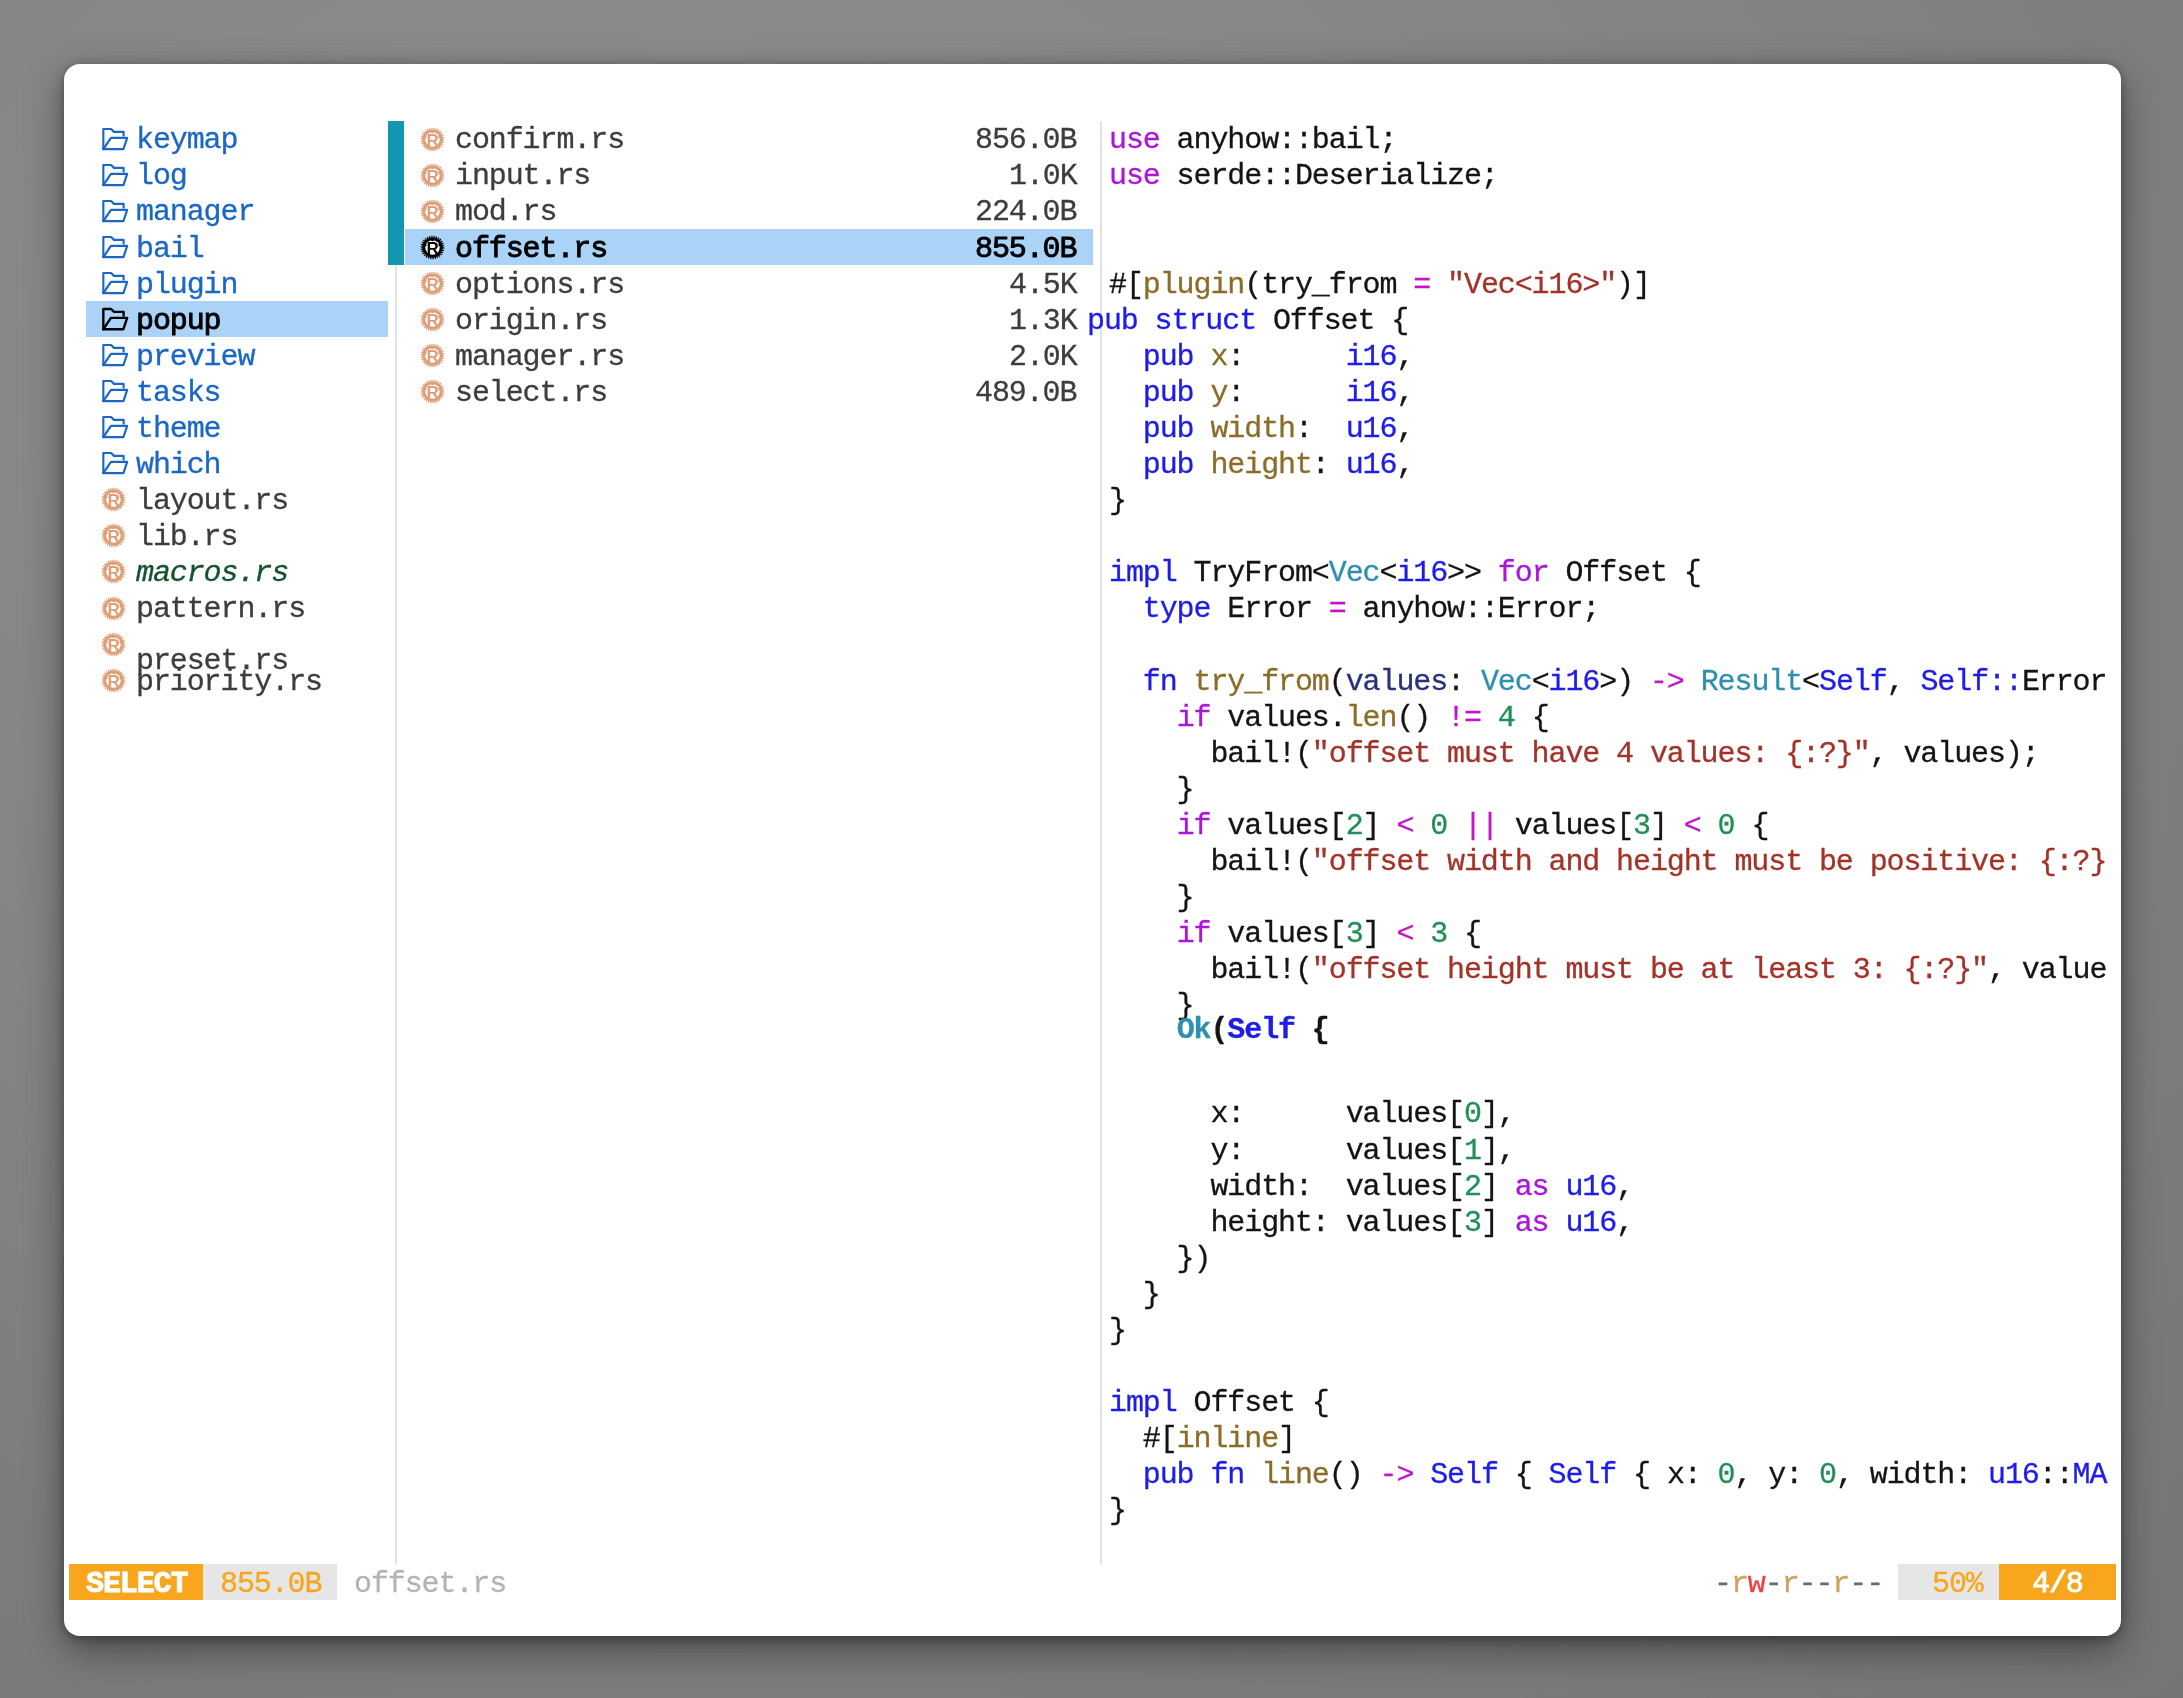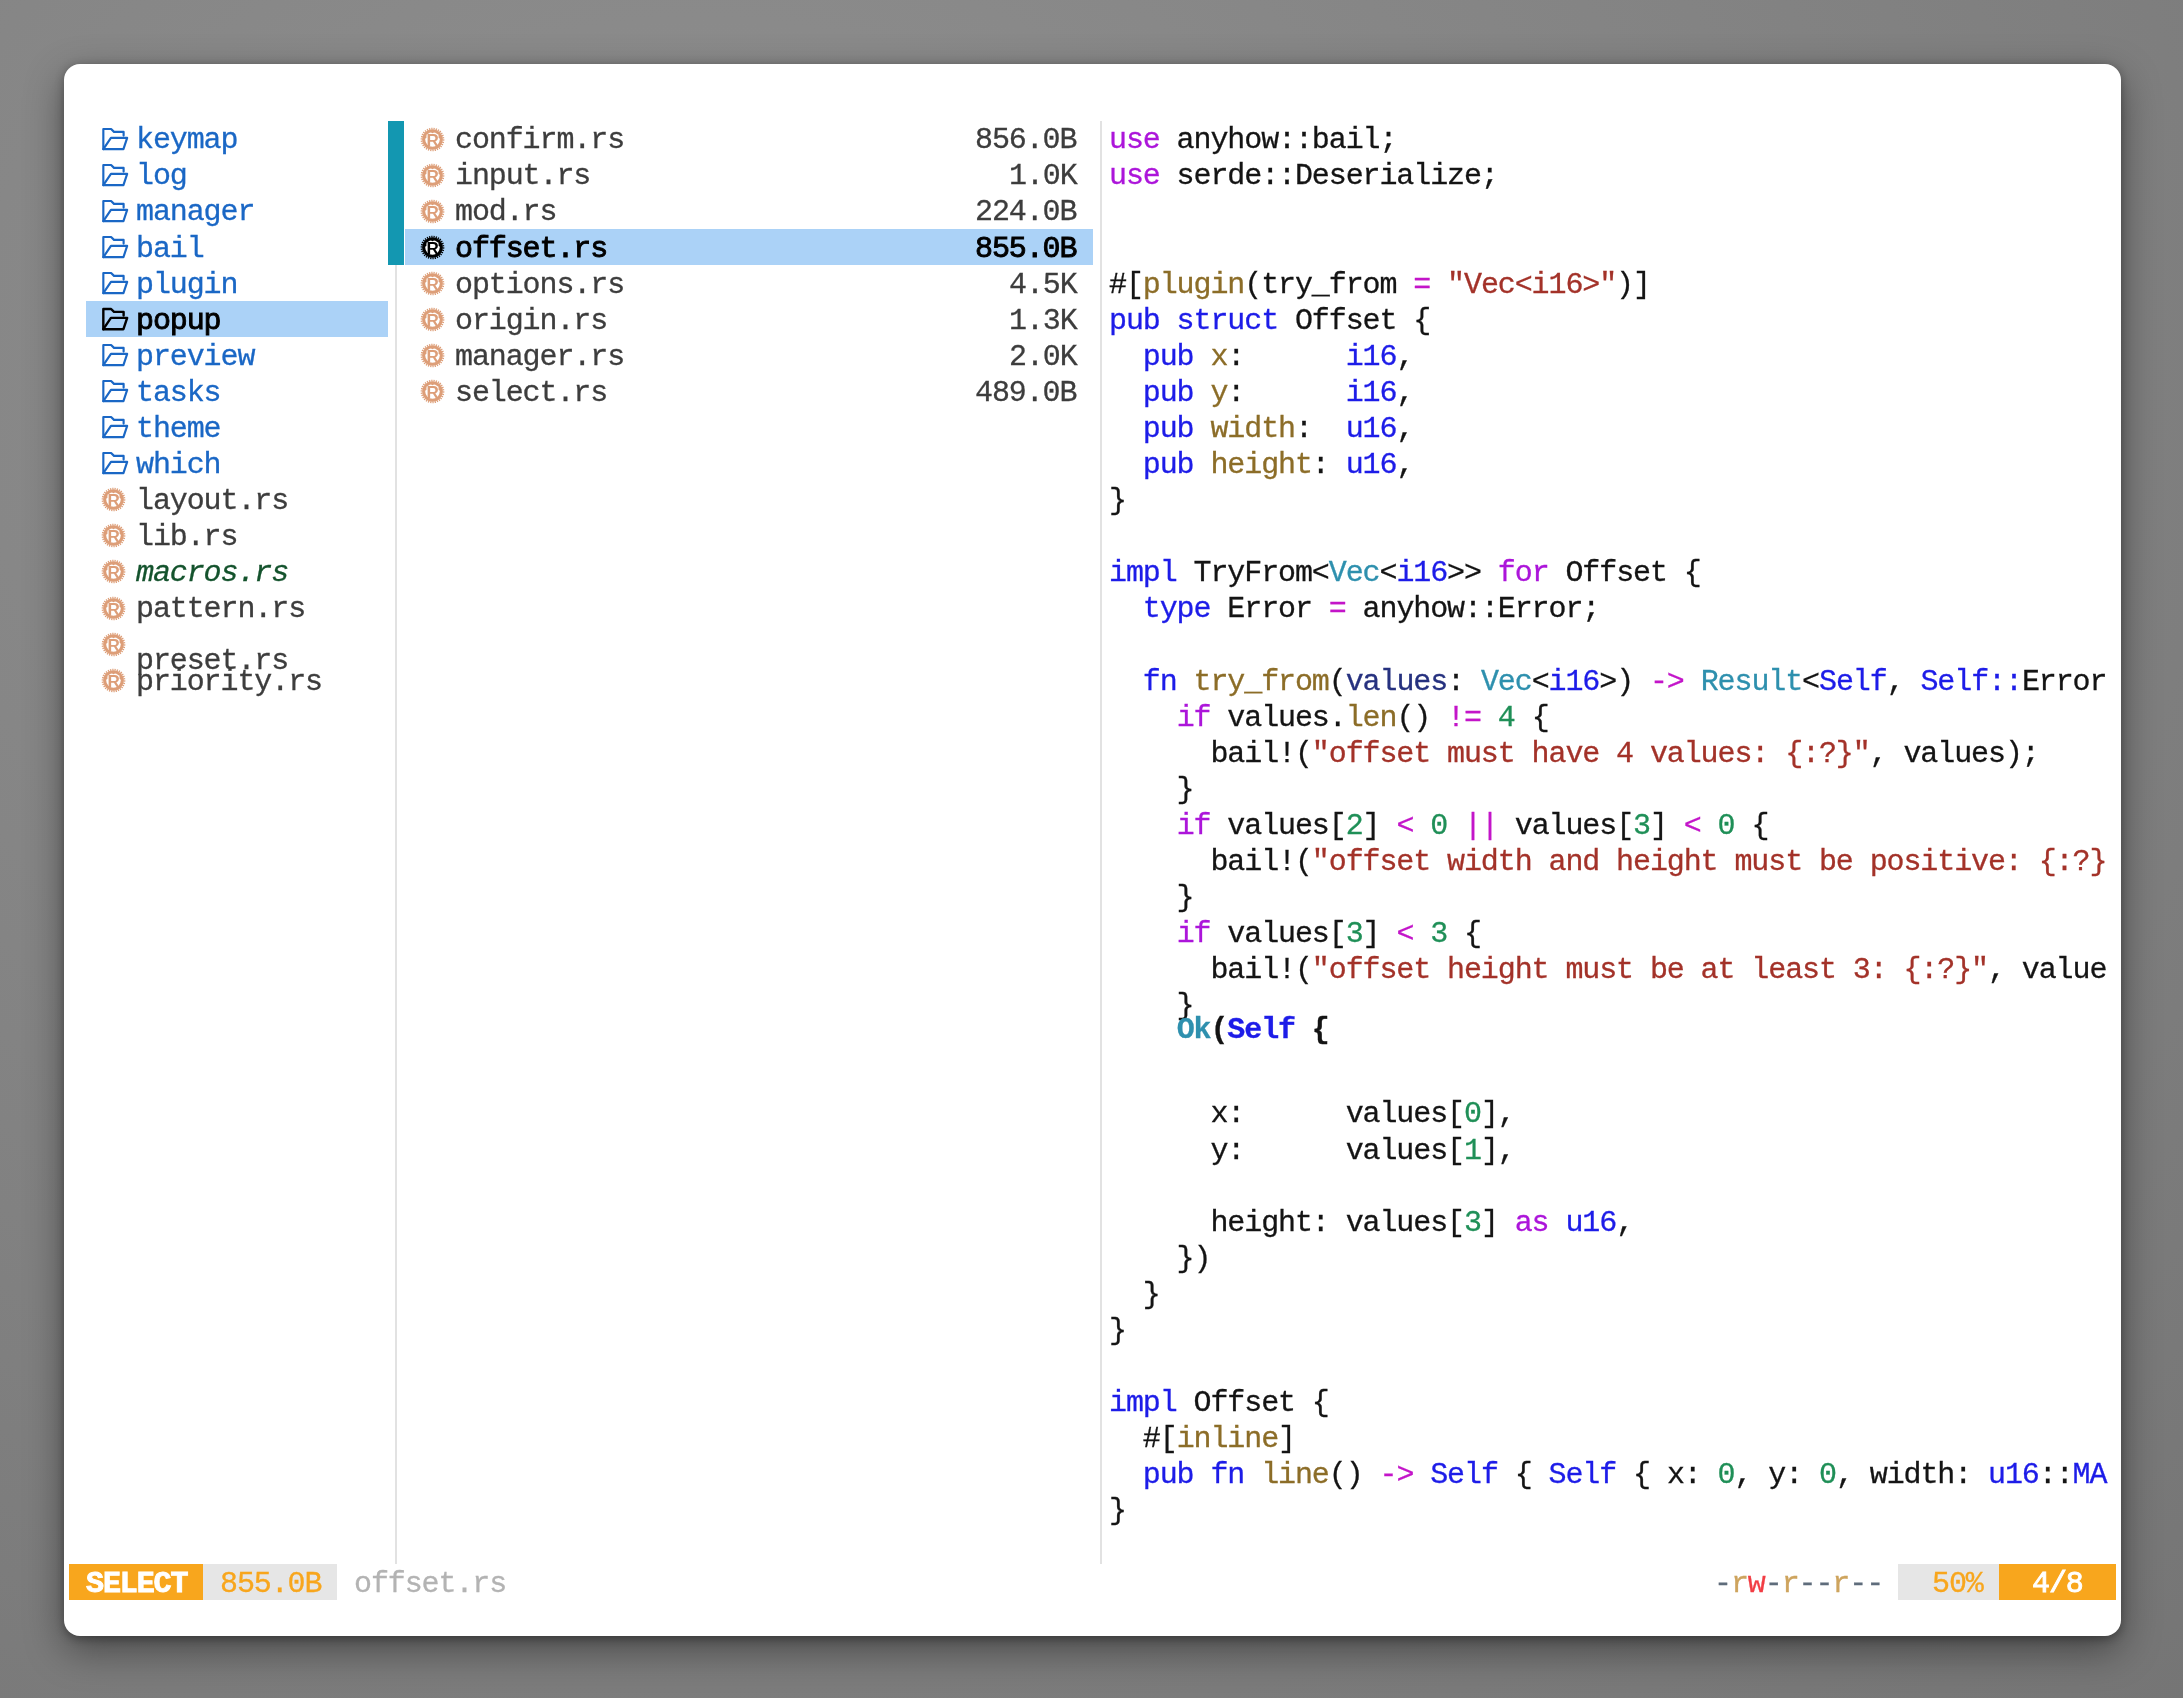--- a/index.html
+++ b/index.html
@@ -305,41 +305,42 @@
           <circle cx="9.5" cy="23.5" r="1.7"></circle>
           <circle cx="6.2" cy="12.1" r="1.7"></circle>
         </g>
         <text x="15.1" y="22.3" font-family="Liberation Sans" font-size="20.5" font-weight="bold" fill="#dd9e78" text-anchor="middle">R</text>
       </svg></div>
 <div class="t " style="left:391px;top:311px;color:#3d3d3d;">select.rs</div>
 <div class="t " style="left:911px;top:311px;color:#3d3d3d;">489.0B</div>
 <div class="t code" style="left:1045px;top:58px;"><span class="m">use</span> anyhow::bail;</div>
 <div class="t code" style="left:1045px;top:94px;"><span class="m">use</span> serde::Deserialize;</div>
 <div class="t code" style="left:1045px;top:203px;">#[<span class="o">plugin</span>(try_from <span class="p">=</span> <span class="r">"Vec&lt;i16&gt;"</span>)]</div>
-<div class="t code" style="left:1045px;top:239px;"><span class="k">pub struct</span> Offset {</div>
+<div class="t code" style="left:1023px;top:239px;"><span class="k">pub struct</span> Offset {</div>
 <div class="t code" style="left:1045px;top:275px;">  <span class="k">pub</span> <span class="o">x</span>:      <span class="k">i16</span>,</div>
 <div class="t code" style="left:1045px;top:311px;">  <span class="k">pub</span> <span class="o">y</span>:      <span class="k">i16</span>,</div>
 <div class="t code" style="left:1045px;top:347px;">  <span class="k">pub</span> <span class="o">width</span>:  <span class="k">u16</span>,</div>
 <div class="t code" style="left:1045px;top:383px;">  <span class="k">pub</span> <span class="o">height</span>: <span class="k">u16</span>,</div>
 <div class="t code" style="left:1045px;top:419px;">}</div>
 <div class="t code" style="left:1045px;top:491px;"><span class="k">impl</span> TryFrom&lt;<span class="te">Vec</span>&lt;<span class="k">i16</span>&gt;&gt; <span class="m">for</span> Offset {</div>
 <div class="t code" style="left:1045px;top:527px;">  <span class="k">type</span> Error <span class="p">=</span> anyhow::Error;</div>
 <div class="t code" style="left:1045px;top:600px;">  <span class="k">fn</span> <span class="o">try_from</span>(<span class="n">values</span>: <span class="te">Vec</span>&lt;<span class="k">i16</span>&gt;) <span class="p">-&gt;</span> <span class="te">Result</span>&lt;<span class="k">Self</span>, <span class="k">Self::</span>Error</div>
 <div class="t code" style="left:1045px;top:636px;">    <span class="m">if</span> values.<span class="o">len</span>() <span class="p">!=</span> <span class="g">4</span> {</div>
 <div class="t code" style="left:1045px;top:672px;">      bail!(<span class="r">"offset must have 4 values: {:?}"</span>, values);</div>
 <div class="t code" style="left:1045px;top:708px;">    }</div>
 <div class="t code" style="left:1045px;top:744px;">    <span class="m">if</span> values[<span class="g">2</span>] <span class="p">&lt;</span> <span class="g">0</span> <span class="p">||</span> values[<span class="g">3</span>] <span class="p">&lt;</span> <span class="g">0</span> {</div>
 <div class="t code" style="left:1045px;top:780px;">      bail!(<span class="r">"offset width and height must be positive: {:?}</span></div>
 <div class="t code" style="left:1045px;top:816px;">    }</div>
 <div class="t code" style="left:1045px;top:852px;">    <span class="m">if</span> values[<span class="g">3</span>] <span class="p">&lt;</span> <span class="g">3</span> {</div>
 <div class="t code" style="left:1045px;top:888px;">      bail!(<span class="r">"offset height must be at least 3: {:?}"</span>, value</div>
 <div class="t code" style="left:1045px;top:924px;">    }</div>
 <div class="t code" style="left:1045px;top:948px;font-weight:bold;">    <span class="te">Ok</span>(<span class="k">Self</span> {</div>
 <div class="t code" style="left:1045px;top:1032px;">      x:      values[<span class="g">0</span>],</div>
 <div class="t code" style="left:1045px;top:1069px;">      y:      values[<span class="g">1</span>],</div>
+<div class="t code" style="left:1045px;top:1105px;">      width:  values[<span class="g">2</span>] <span class="m">as</span> <span class="k">u16</span>,</div>
 <div class="t code" style="left:1045px;top:1141px;">      height: values[<span class="g">3</span>] <span class="m">as</span> <span class="k">u16</span>,</div>
 <div class="t code" style="left:1045px;top:1177px;">    })</div>
 <div class="t code" style="left:1045px;top:1213px;">  }</div>
 <div class="t code" style="left:1045px;top:1249px;">}</div>
 <div class="t code" style="left:1045px;top:1321px;"><span class="k">impl</span> Offset {</div>
 <div class="t code" style="left:1045px;top:1357px;">  #[<span class="o">inline</span>]</div>
 <div class="t code" style="left:1045px;top:1393px;">  <span class="k">pub fn</span> <span class="o">line</span>() <span class="p">-&gt;</span> <span class="k">Self</span> { <span class="k">Self</span> { x: <span class="g">0</span>, y: <span class="g">0</span>, width: <span class="k">u16</span>::<span class="k">MA</span></div>
 <div class="t code" style="left:1045px;top:1429px;">}</div>
 <div class="abs" style="left:5px;top:1500px;width:134px;height:36px;background:#f8a61d"></div>
 <div class="t b" style="left:22px;top:1502px;color:#ffffff;font-weight:bold;">SELECT</div>

